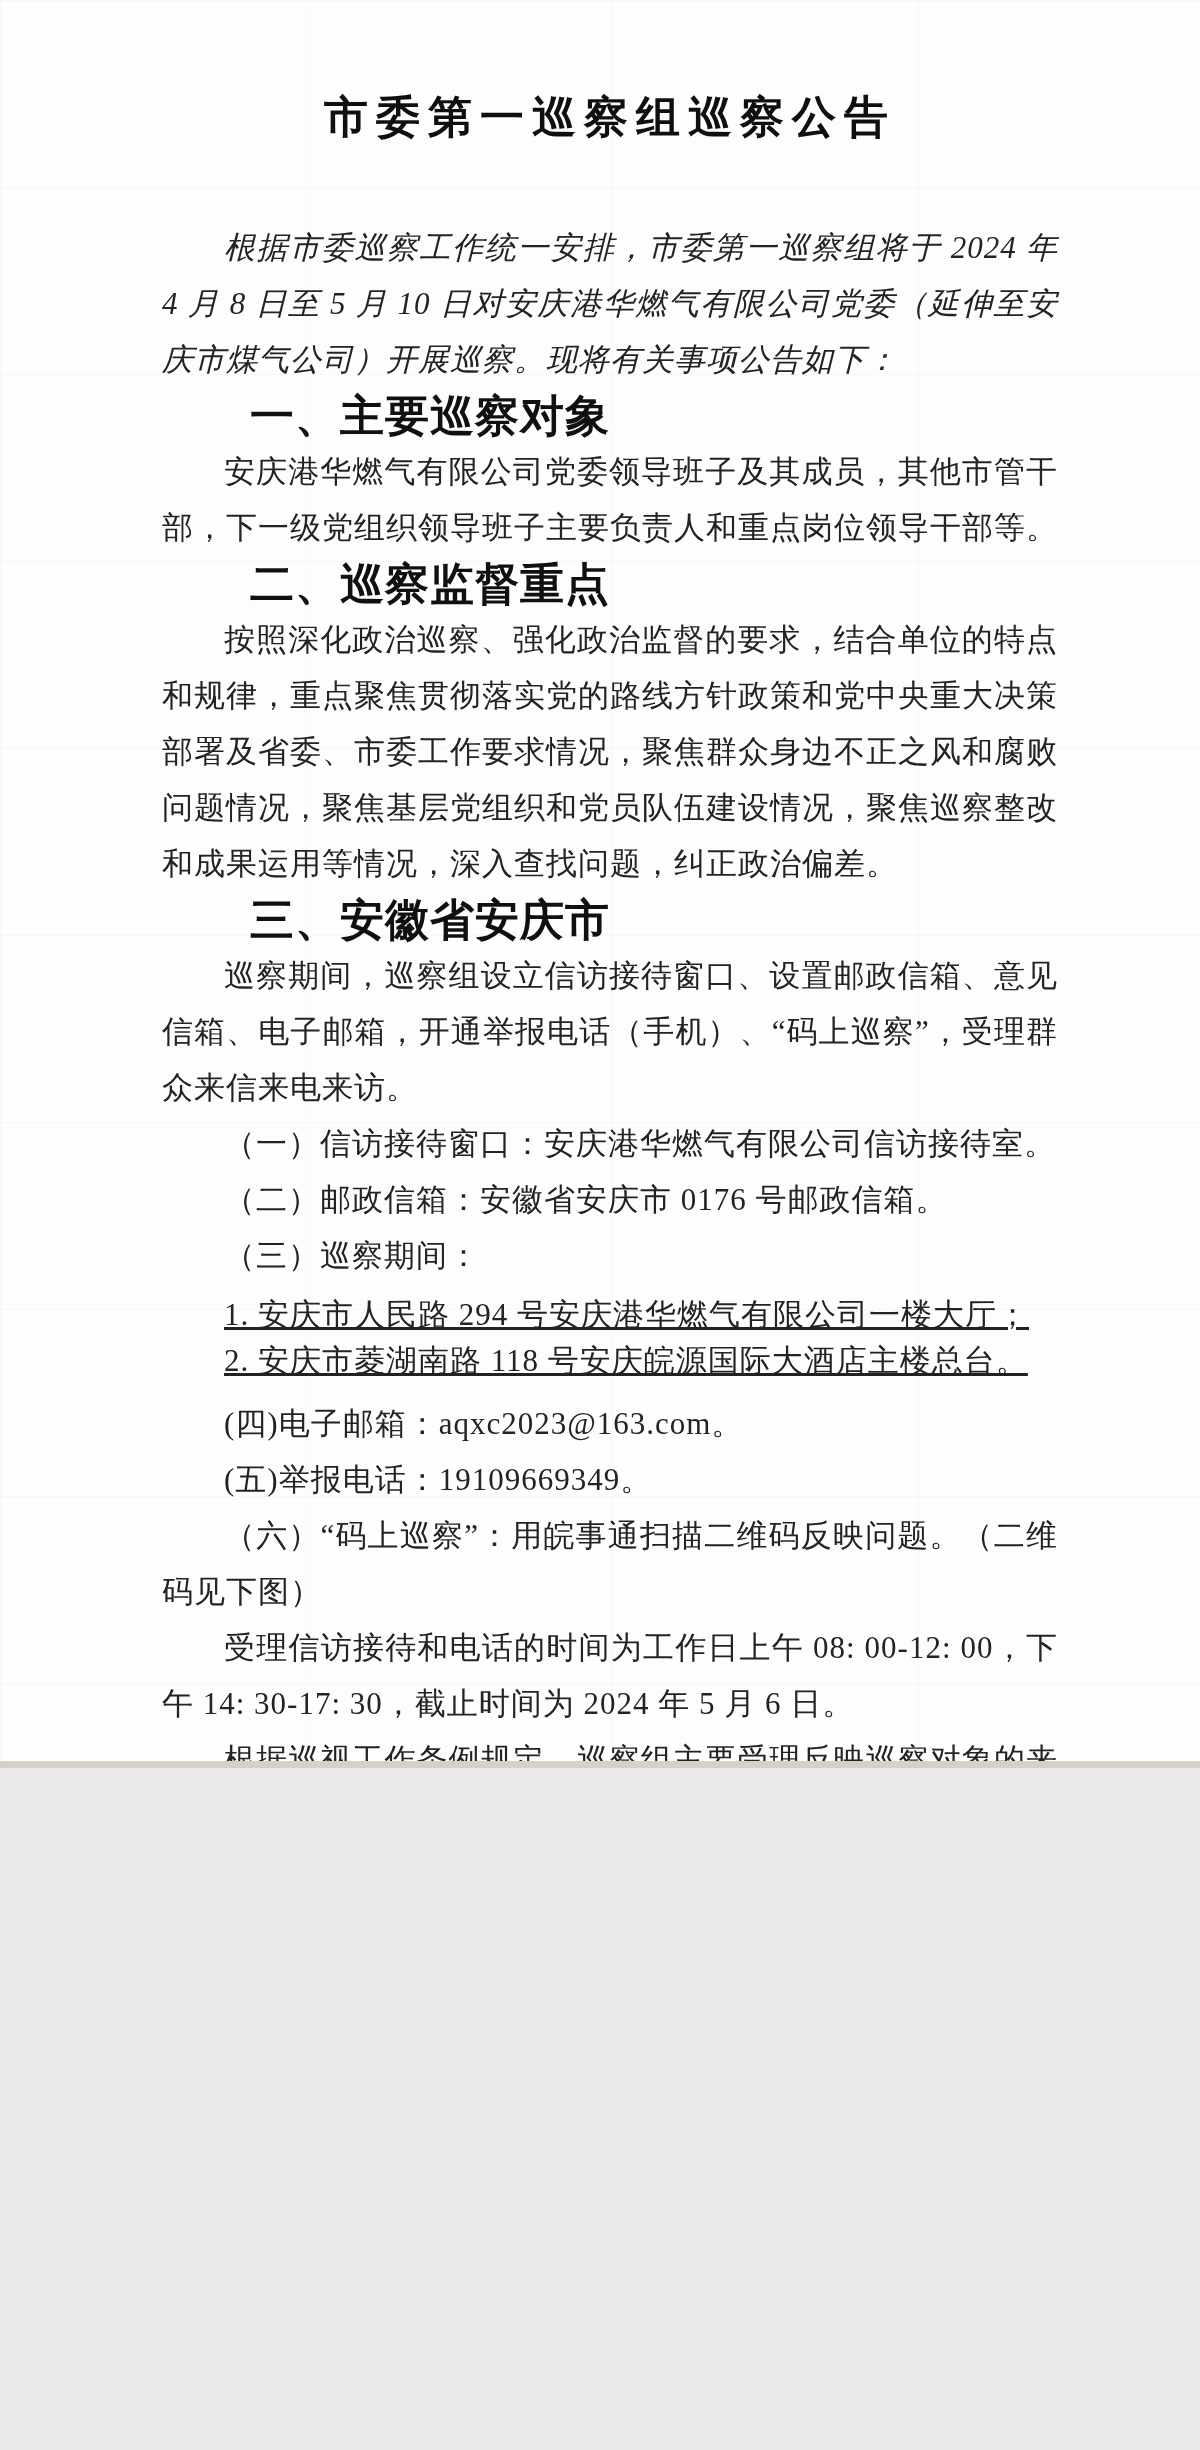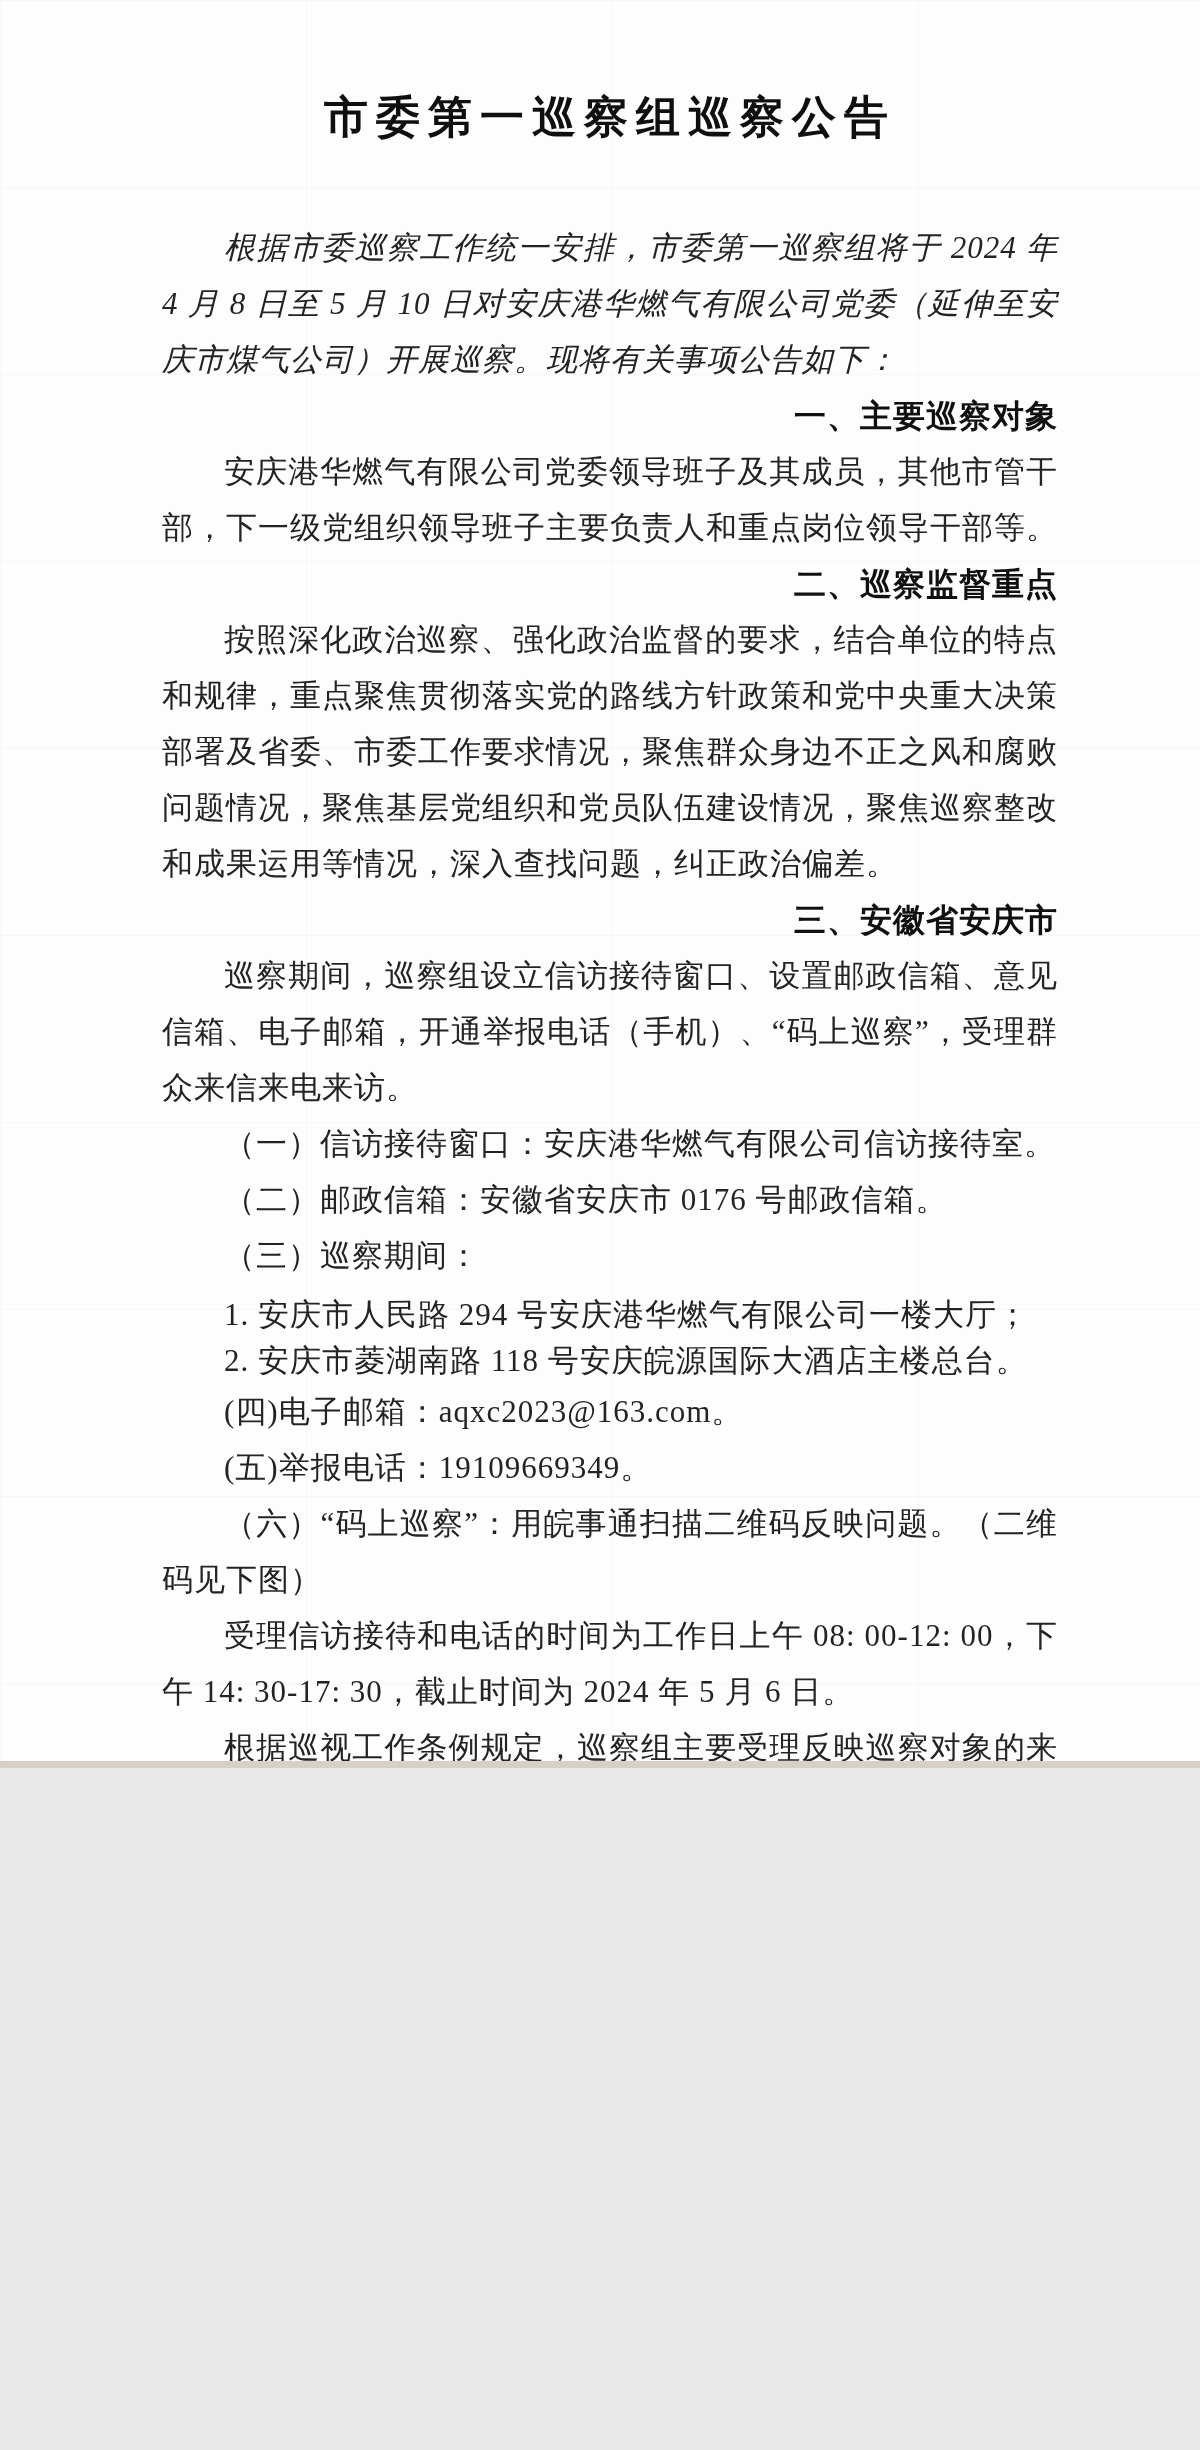--- a/index.html
+++ b/index.html
@@ -30,26 +30,26 @@
     font-size:31px;line-height:56px;
     letter-spacing:1px;
     text-align:justify;
     text-indent:2em;
     color:#232323;
   }
   .para.first{margin-top:72px;font-style:italic;}
   .para.heading{
     font-family:"Liberation Sans", sans-serif;
     font-weight:bold;
-    font-size:32px;
+    font-size:44px;
     letter-spacing:1px;
     color:#101010;
-    text-align:right;
-  }
-  .addr-block{margin:8px 0 0 0;}
+    text-align:left;
+  }
+  .addr-block{margin:8px 0 12px 0;text-decoration:underline;}
   .para.addr{line-height:46px;}
   .bottom{position:relative;margin-top:134px;height:240px;}
   .qr{position:absolute;left:90px;top:0;width:220px;height:230px;}
   .signature{
     position:absolute;right:8px;top:-16px;
     text-align:center;
     font-size:31px;line-height:57px;letter-spacing:2px;
     color:#232323;
   }
   .bottom-strip{

